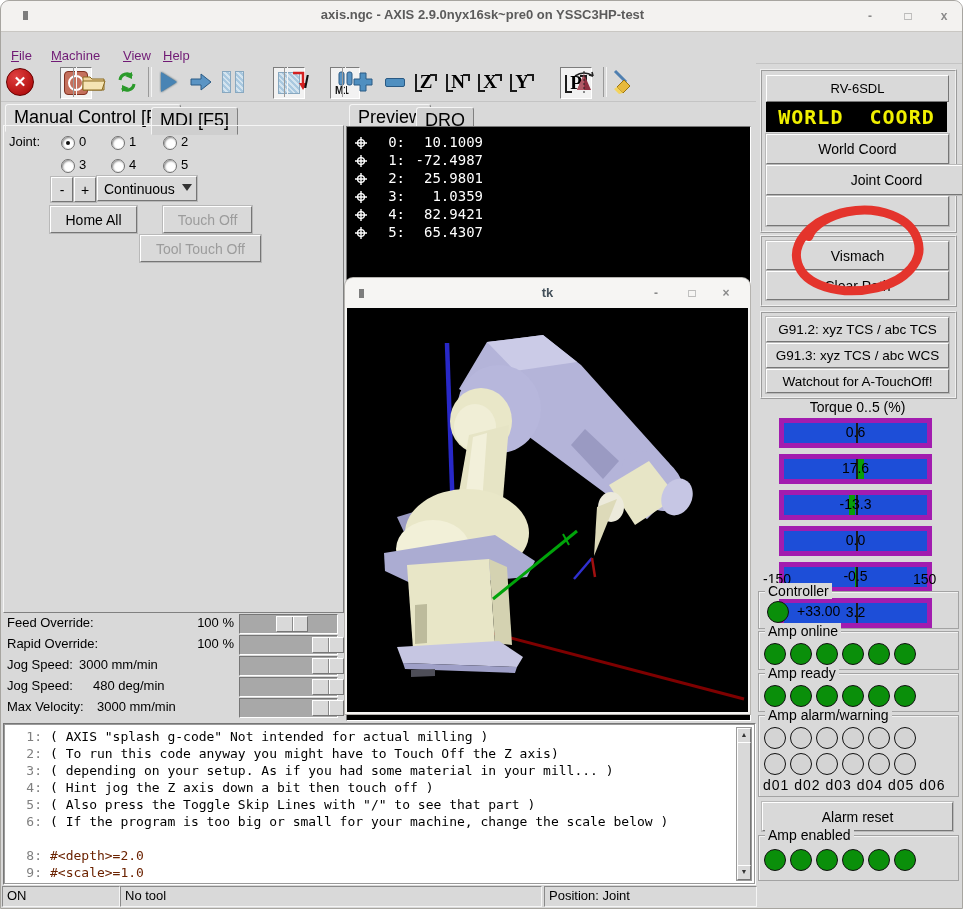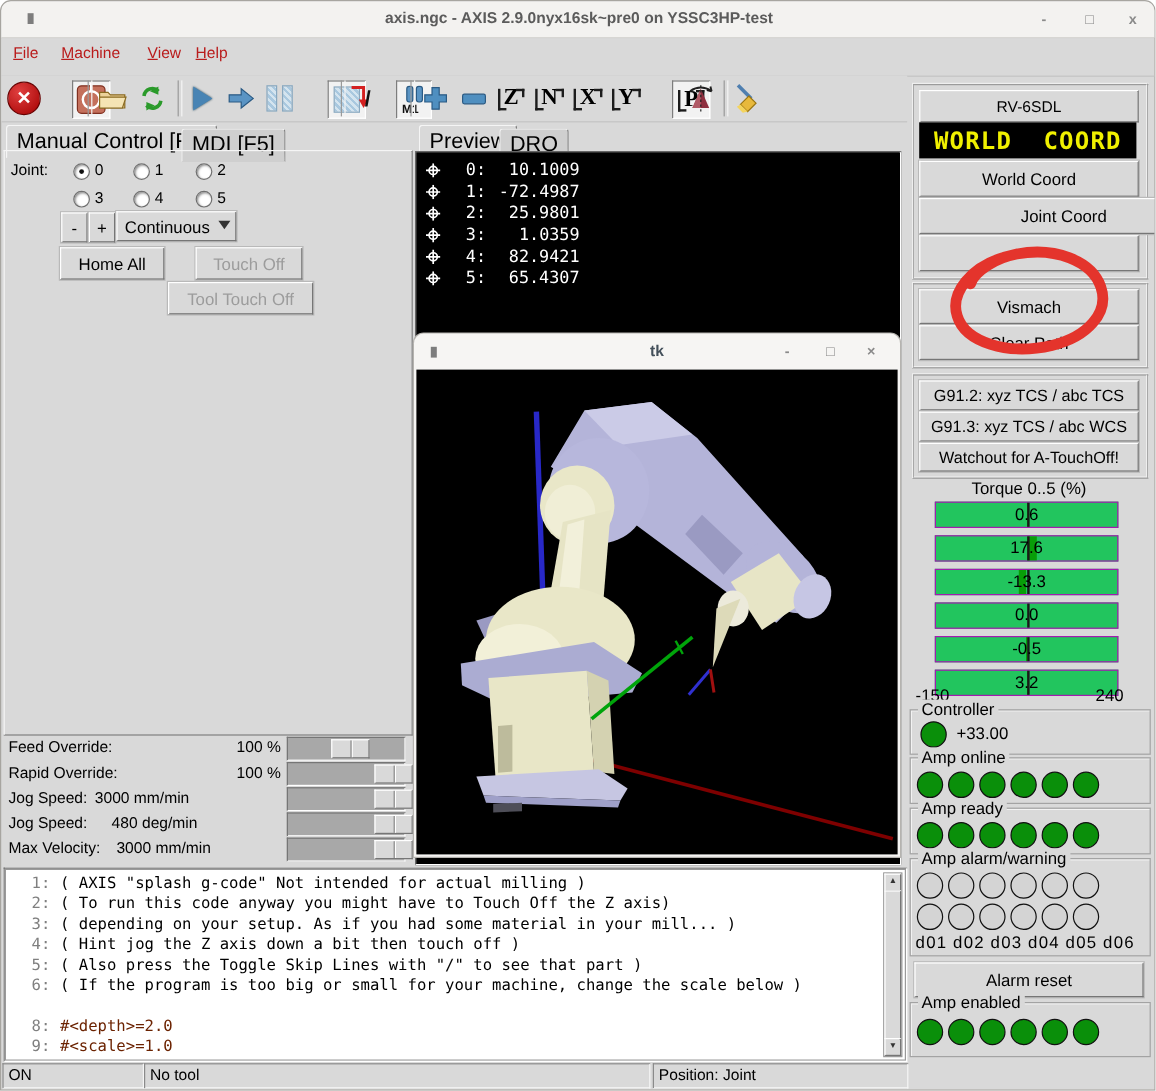--- a/index.html
+++ b/index.html
@@ -6,21 +6,21 @@
   #app{position:relative;width:963px;height:909px;background:#d9d9d9;font-family:"Liberation Sans",sans-serif;
        font-size:13px;color:#000;border:1px solid #a7a5a0;box-sizing:border-box;border-radius:9px 9px 0 0;overflow:hidden;}
   .abs{position:absolute;}
   
   .titlebar{left:0;top:0;width:963px;height:30px;background:#f3f2f0;border-bottom:1px solid #c9c7c3;border-radius:8px 8px 0 0;}
   .titlebar .ttl{position:absolute;left:0;right:0;top:6px;text-align:center;font-weight:bold;color:#5b5b5b;font-size:13px;}
   .winbtn{position:absolute;top:7px;width:18px;height:16px;color:#8a8a8a;font-size:12px;text-align:center;line-height:16px;font-weight:bold;}
   .appicon{position:absolute;left:22px;top:10px;width:5px;height:9px;background:#7d7d7d;}
   
   .menubar{left:0;top:31px;width:961px;height:31px;background:#d9d9d9;border-bottom:1px solid #c4c4c4;}
-  .menu-item{position:absolute;top:2px;padding:2px 6px;color:#b91c1c;}
+  .menu-item{position:absolute;top:14px;padding:2px 6px;color:#701a75;}
   .menu-item::first-letter{text-decoration:underline;}
   
   .toolbar{left:0;top:62px;width:755px;height:38px;background:#d9d9d9;border-bottom:1px solid #c4c4c4;}
   .tbtn{position:absolute;top:4px;width:30px;height:30px;display:flex;align-items:center;justify-content:center;}
   .tbtn.pressed{background:#f2f2f2;border:1px solid;border-color:#7d7d7d #ffffff #ffffff #7d7d7d;margin-left:23px;}
   .tdiv{position:absolute;top:4px;width:2px;height:30px;border-left:1px solid #9a9a9a;border-right:1px solid #f4f4f4;}
   .letter{font-family:"Liberation Serif",serif;font-weight:bold;font-size:19px;position:relative;padding:0 3px;}
   .letter::before{content:"";position:absolute;left:-2px;top:3px;bottom:1px;width:5px;border-left:2px solid #1c1c1c;border-bottom:2px solid #1c1c1c;}
   .letter::after{content:"";position:absolute;right:-2px;top:3px;width:5px;height:5px;border-right:2px solid #1c1c1c;border-top:2px solid #1c1c1c;}
   .estop{width:26px;height:26px;border-radius:50%;background:radial-gradient(circle at 35% 30%,#e04040,#a40000);display:flex;align-items:center;justify-content:center;color:#fff;font-weight:bold;font-size:15px;border:1px solid #600;}
@@ -71,21 +71,21 @@
   .varrow{position:absolute;left:0;right:0;height:13px;background:#d9d9d9;border:1px solid;border-color:#fff #767676 #767676 #fff;text-align:center;font-size:7px;line-height:12px;color:#333;}
   .vthumb{position:absolute;left:0;right:0;top:14px;bottom:14px;background:#d9d9d9;border:1px solid;border-color:#fff #767676 #767676 #fff;}
   
   .statusbar{left:0;top:884px;width:757px;height:21px;}
   .scell{position:absolute;top:1px;height:17px;border:1px solid;border-color:#8a8a8a #f5f5f5 #f5f5f5 #8a8a8a;padding:1px 4px;background:#d9d9d9;}
   
   .rpanel{left:757px;top:62px;width:206px;height:847px;}
   .led{display:inline-block;width:22px;height:22px;border-radius:50%;border:1px solid #111;margin-right:4px;box-sizing:border-box;}
   .led.on{background:#0a8f0a;}
   .led.off{background:#d4d4d4;}
-  .tbar{position:relative;height:20px;background:#22c55e;border:1px solid #a21caf;margin-bottom:6px;}
+  .tbar{position:relative;height:20px;background:#1d4ed8;border:5px solid #a21caf;margin-bottom:6px;}
   .tbar .fill{position:absolute;top:0;bottom:0;background:#089e08;}
   .tbar .mid{position:absolute;left:50%;top:0;bottom:0;width:2px;background:#1a1a1a;}
   .tbar .lab{position:absolute;left:0;right:0;top:1px;text-align:center;font-size:14px;}
   .coorddisp{background:#000;color:#f0f000;font-family:"DejaVu Sans Mono",monospace;font-weight:bold;font-size:20px;
              display:flex;align-items:center;justify-content:center;white-space:pre;letter-spacing:1px;}
   .annot{pointer-events:none;}
   .crossh{flex:0 0 12px;height:12px;position:relative;}
 </style>
 </head>
 <body>
@@ -446,21 +446,21 @@
           <div class="mid"></div>
           <div class="lab">-0.5</div>
         </div>
         <div class="tbar">
           <div class="fill" style="left:50%;width:1.0666666666666669%"></div>
           <div class="mid"></div>
           <div class="lab">3.2</div>
         </div>
       </div>
     <span class="abs" style="left:5px;top:508px;font-size:14px;">-150</span>
-    <span class="abs" style="left:155px;top:508px;font-size:14px;">240</span>
+    <span class="abs" style="left:155px;top:508px;font-size:14px;">150</span>
 
     <div class="abs groupbox" style="left:0;top:528px;width:199px;height:36px;">
       <span class="legend">Controller</span>
       <span style="position:absolute;left:8px;top:9px;"><span class="led on"></span></span>
       <span style="position:absolute;left:38px;top:11px;font-size:14px;">+33.00</span>
     </div>
     <div class="abs groupbox" style="left:0;top:568px;width:199px;height:37px;">
       <span class="legend">Amp online</span>
       <span style="position:absolute;left:5px;top:11px;"><span class="led on"></span><span class="led on"></span><span class="led on"></span><span class="led on"></span><span class="led on"></span><span class="led on"></span></span>
     </div>

